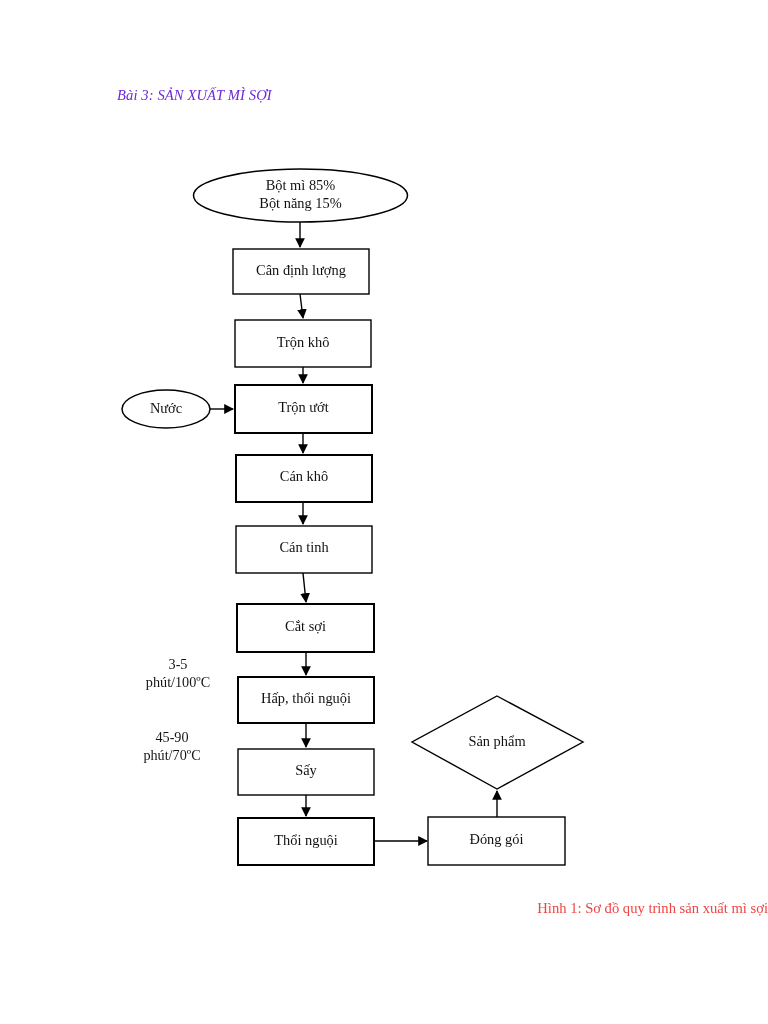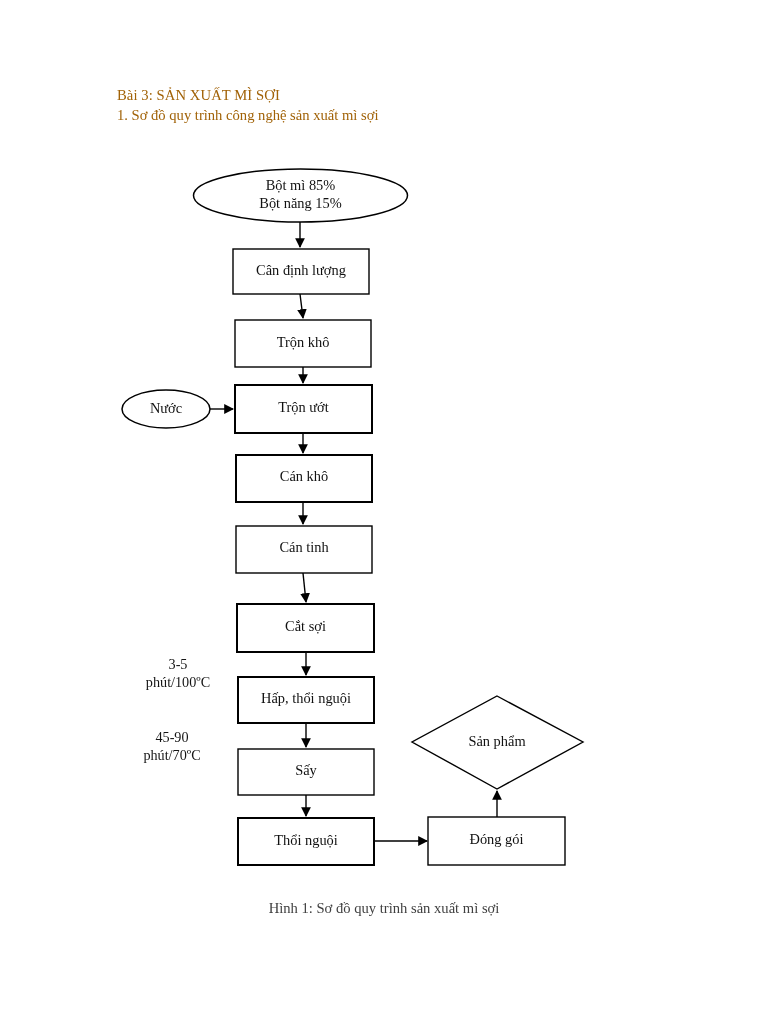--- a/index.html
+++ b/index.html
@@ -23,33 +23,34 @@
   .heading-block {
     position: absolute;
     left: 117px;
     top: 86px;
     width: 520px;
   }
   .heading-line {
     font-size: 14.6px;
     line-height: 19.5px;
     white-space: nowrap;
-    color: #a16207;
+    color: #6d28d9;
+    font-style: italic;
   }
   .heading-line.title {
     letter-spacing: 0.1px;
   }
   .caption {
     position: absolute;
     left: 0;
     top: 900px;
     width: 768px;
-    text-align: center;
+    text-align: right;
     font-size: 14.6px;
-    color: #404040;
+    color: #ef4444;
   }
   svg.flow {
     position: absolute;
     left: 0;
     top: 0;
     width: 768px;
     height: 1024px;
   }
   .node-box {
     fill: #ffffff;
@@ -88,21 +89,20 @@
     text-anchor: middle;
   }
 </style>
 </head>
 <body>
 
 <div id="page">
 
   <div class="heading-block">
     <div class="heading-line title">Bài 3: SẢN XUẤT MÌ SỢI</div>
-    <div class="heading-line">1. Sơ đồ quy trình công nghệ sản xuất mì sợi</div>
   </div>
 
   <svg class="flow" viewBox="0 0 768 1024">
     <defs>
       <marker id="arrow" viewBox="0 0 10 10" refX="9" refY="5" markerWidth="7" markerHeight="7" orient="auto-start-reverse">
         <path d="M 0 0 L 10 5 L 0 10 z" fill="#000000"></path>
       </marker>
     </defs>
 
     <line class="conn" x1="300" y1="222" x2="300" y2="247" marker-end="url(#arrow)"></line>

